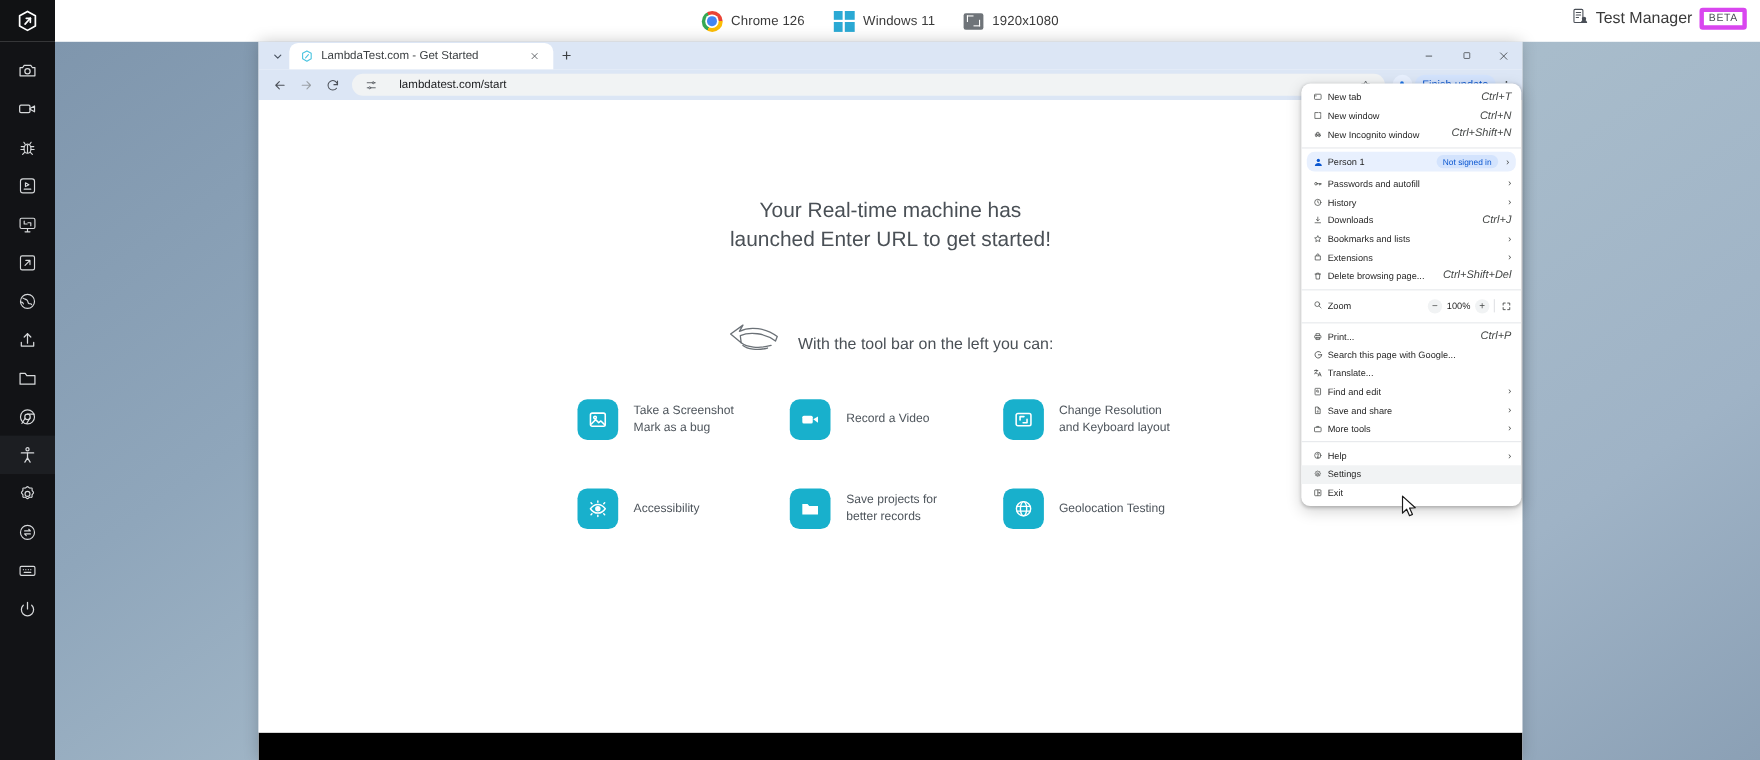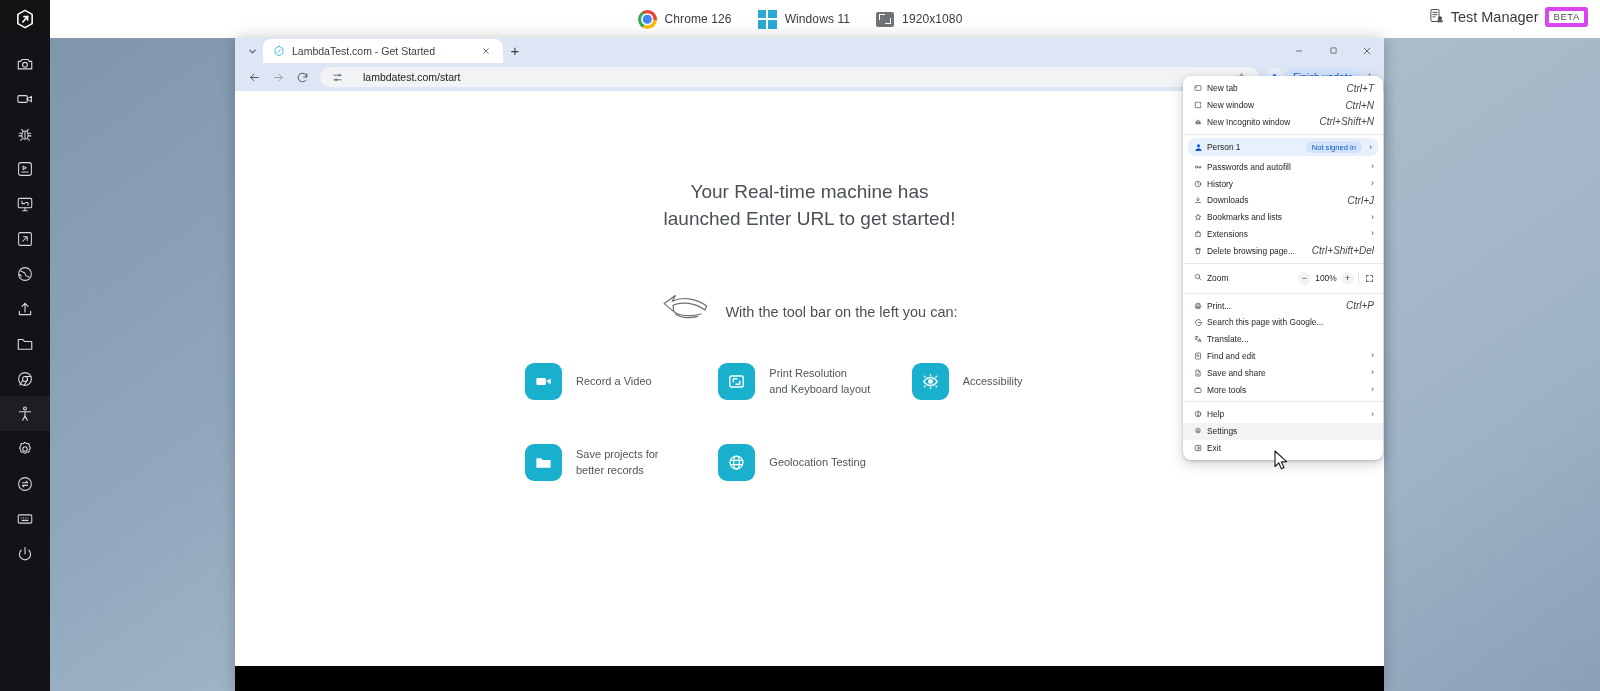--- a/index.html
+++ b/index.html
@@ -442,20 +442,33 @@
           <path d="M57 16 C44 6, 26 4, 14 10 L18 3 L4 13 L16 23 L15 15 C26 10, 43 12, 55 21 Z"></path>
           <path d="M16 23 C22 28, 36 30, 50 26"></path>
             <path d="M18 26c5 4 16 6 28 3"></path>
         </svg>
       </span>
       <span class="sub-text">With the tool bar on the left you can:</span>
     </div>
 
     <div class="feature-grid">
 
+      <div class="feature">
+        <div class="ficon">
+          <svg width="19" height="19" viewBox="0 0 24 24" fill="none" stroke="#fff" stroke-width="1.8" stroke-linecap="round" stroke-linejoin="round">
+            <rect x="3.5" y="4.5" width="17" height="15" rx="2"></rect>
+              <circle cx="8.8" cy="9.5" r="1.5"></circle>
+            <path d="M4.5 17l5-5 3.5 3.5 2.5-2 4.5 4.5"></path>
+            </svg>
+        </div>
+        <div class="flabel">
+          <div>Take a Screenshot</div>
+          <div>Mark as a bug</div>
+        </div>
+      </div>
 
       <div class="feature">
         <div class="ficon">
           <svg width="19" height="19" viewBox="0 0 24 24" fill="#fff" stroke="none">
             <rect x="3" y="7.5" width="12" height="9" rx="1.8"></rect>
               <path d="M15.5 11.5 21 8.3v7.4z"></path>
             </svg>
         </div>
         <div class="flabel">
           <div>Record a Video</div>
@@ -463,21 +476,21 @@
       </div>
 
       <div class="feature">
         <div class="ficon">
           <svg width="19" height="19" viewBox="0 0 24 24" fill="none" stroke="#fff" stroke-width="1.8" stroke-linecap="round" stroke-linejoin="round">
             <rect x="3.5" y="5" width="17" height="14" rx="2"></rect>
             <path d="M8 8.5H12.5M8 8.5v4M16 15.5h-4.5M16 15.5v-4"></path>
             </svg>
         </div>
         <div class="flabel">
-          <div>Print Resolution</div>
+          <div>Change Resolution</div>
           <div>and Keyboard layout</div>
         </div>
       </div>
 
       <div class="feature">
         <div class="ficon">
           <svg width="19" height="19" viewBox="0 0 24 24" fill="none" stroke="#fff" stroke-width="1.7" stroke-linecap="round" stroke-linejoin="round">
             <path d="M3.5 12s3.4-5 8.5-5 8.5 5 8.5 5-3.4 5-8.5 5-8.5-5-8.5-5z"></path>
               <circle cx="12" cy="12" r="2.3" fill="#fff"></circle>
             <path d="M12 3.2v1.4M12 19.4v1.4M4.2 5.2l1 1M18.8 17.8l1 1M19.8 5.2l-1 1M5.2 17.8l-1 1"></path>

